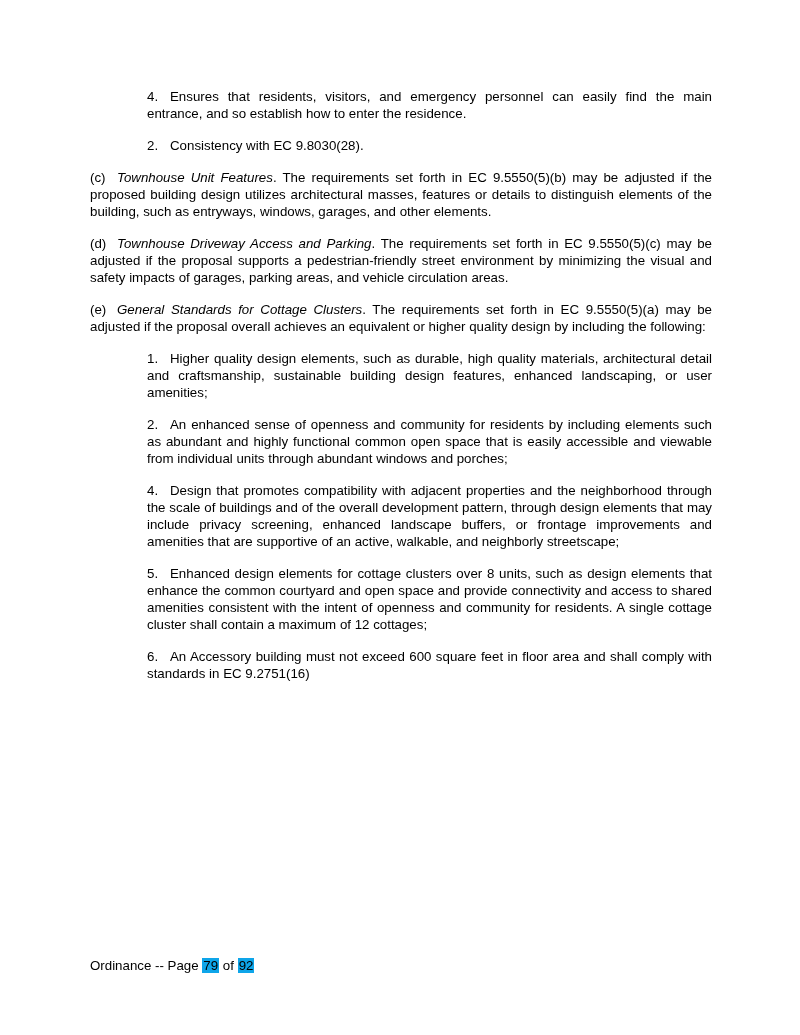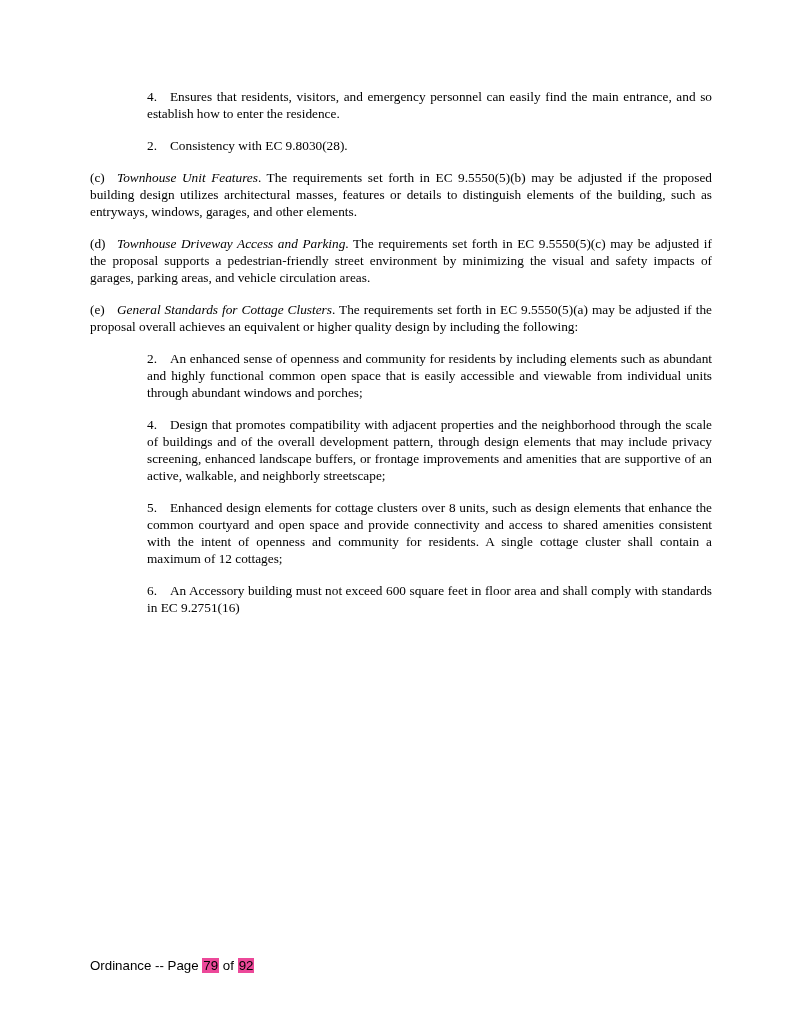--- a/index.html
+++ b/index.html
@@ -14,21 +14,20 @@
     font-family: "Liberation Sans", sans-serif;
     font-size: 13.3px;
     color: #000000;
     overflow: hidden;
   }
   .doc {
     position: absolute;
     left: 90px;
     top: 88px;
     width: 622px;
-    font-family: Liberation Serif, serif;
   }
   .para {
     text-align: justify;
     line-height: 17px;
     margin: 0 0 15px 0;
   }
   .para.numbered {
     margin-left: 57px;
   }
   .marker {
@@ -38,32 +37,33 @@
   .marker.numbered-m { width: 23px; }
   .italic { font-style: italic; }
   .footer {
     position: absolute;
     left: 90px;
     top: 957px;
     line-height: 17px;
     white-space: nowrap;
   }
   .hl {
-    background: #ec4899;
+    background: #0ea5e9;
     padding: 0 1px;
   }
 </style>
 </head>
 <body>
 
 <div class="doc">
     <div class="para numbered"><span class="marker numbered-m">4.</span><span>Ensures that residents, visitors, and emergency personnel can easily find the main entrance, and so establish how to enter the residence.</span></div>
     <div class="para numbered"><span class="marker numbered-m">2.</span><span>Consistency with EC 9.8030(28).</span></div>
     <div class="para lettered"><span class="marker lettered-m">(c)</span><span class="italic">Townhouse Unit Features</span><span>. The requirements set forth in EC 9.5550(5)(b) may be adjusted if the proposed building design utilizes architectural masses, features or details to distinguish elements of the building, such as entryways, windows, garages, and other elements.</span></div>
     <div class="para lettered"><span class="marker lettered-m">(d)</span><span class="italic">Townhouse Driveway Access and Parking</span><span>. The requirements set forth in EC 9.5550(5)(c) may be adjusted if the proposal supports a pedestrian-friendly street environment by minimizing the visual and safety impacts of garages, parking areas, and vehicle circulation areas.</span></div>
     <div class="para lettered"><span class="marker lettered-m">(e)</span><span class="italic">General Standards for Cottage Clusters</span><span>. The requirements set forth in EC 9.5550(5)(a) may be adjusted if the proposal overall achieves an equivalent or higher quality design by including the following:</span></div>
+    <div class="para numbered"><span class="marker numbered-m">1.</span><span>Higher quality design elements, such as durable, high quality materials, architectural detail and craftsmanship, sustainable building design features, enhanced landscaping, or user amenities;</span></div>
     <div class="para numbered"><span class="marker numbered-m">2.</span><span>An enhanced sense of openness and community for residents by including elements such as abundant and highly functional common open space that is easily accessible and viewable from individual units through abundant windows and porches;</span></div>
     <div class="para numbered"><span class="marker numbered-m">4.</span><span>Design that promotes compatibility with adjacent properties and the neighborhood through the scale of buildings and of the overall development pattern, through design elements that may include privacy screening, enhanced landscape buffers, or frontage improvements and amenities that are supportive of an active, walkable, and neighborly streetscape;</span></div>
     <div class="para numbered"><span class="marker numbered-m">5.</span><span>Enhanced design elements for cottage clusters over 8 units, such as design elements that enhance the common courtyard and open space and provide connectivity and access to shared amenities consistent with the intent of openness and community for residents. A single cottage cluster shall contain a maximum of 12 cottages;</span></div>
     <div class="para numbered"><span class="marker numbered-m">6.</span><span>An Accessory building must not exceed 600 square feet in floor area and shall comply with standards in EC 9.2751(16)</span></div>
   </div>
 
 <div class="footer"><span>Ordinance -- Page</span> <span class="hl">79</span> <span>of</span> <span class="hl">92</span></div>
 
 </body></html>

